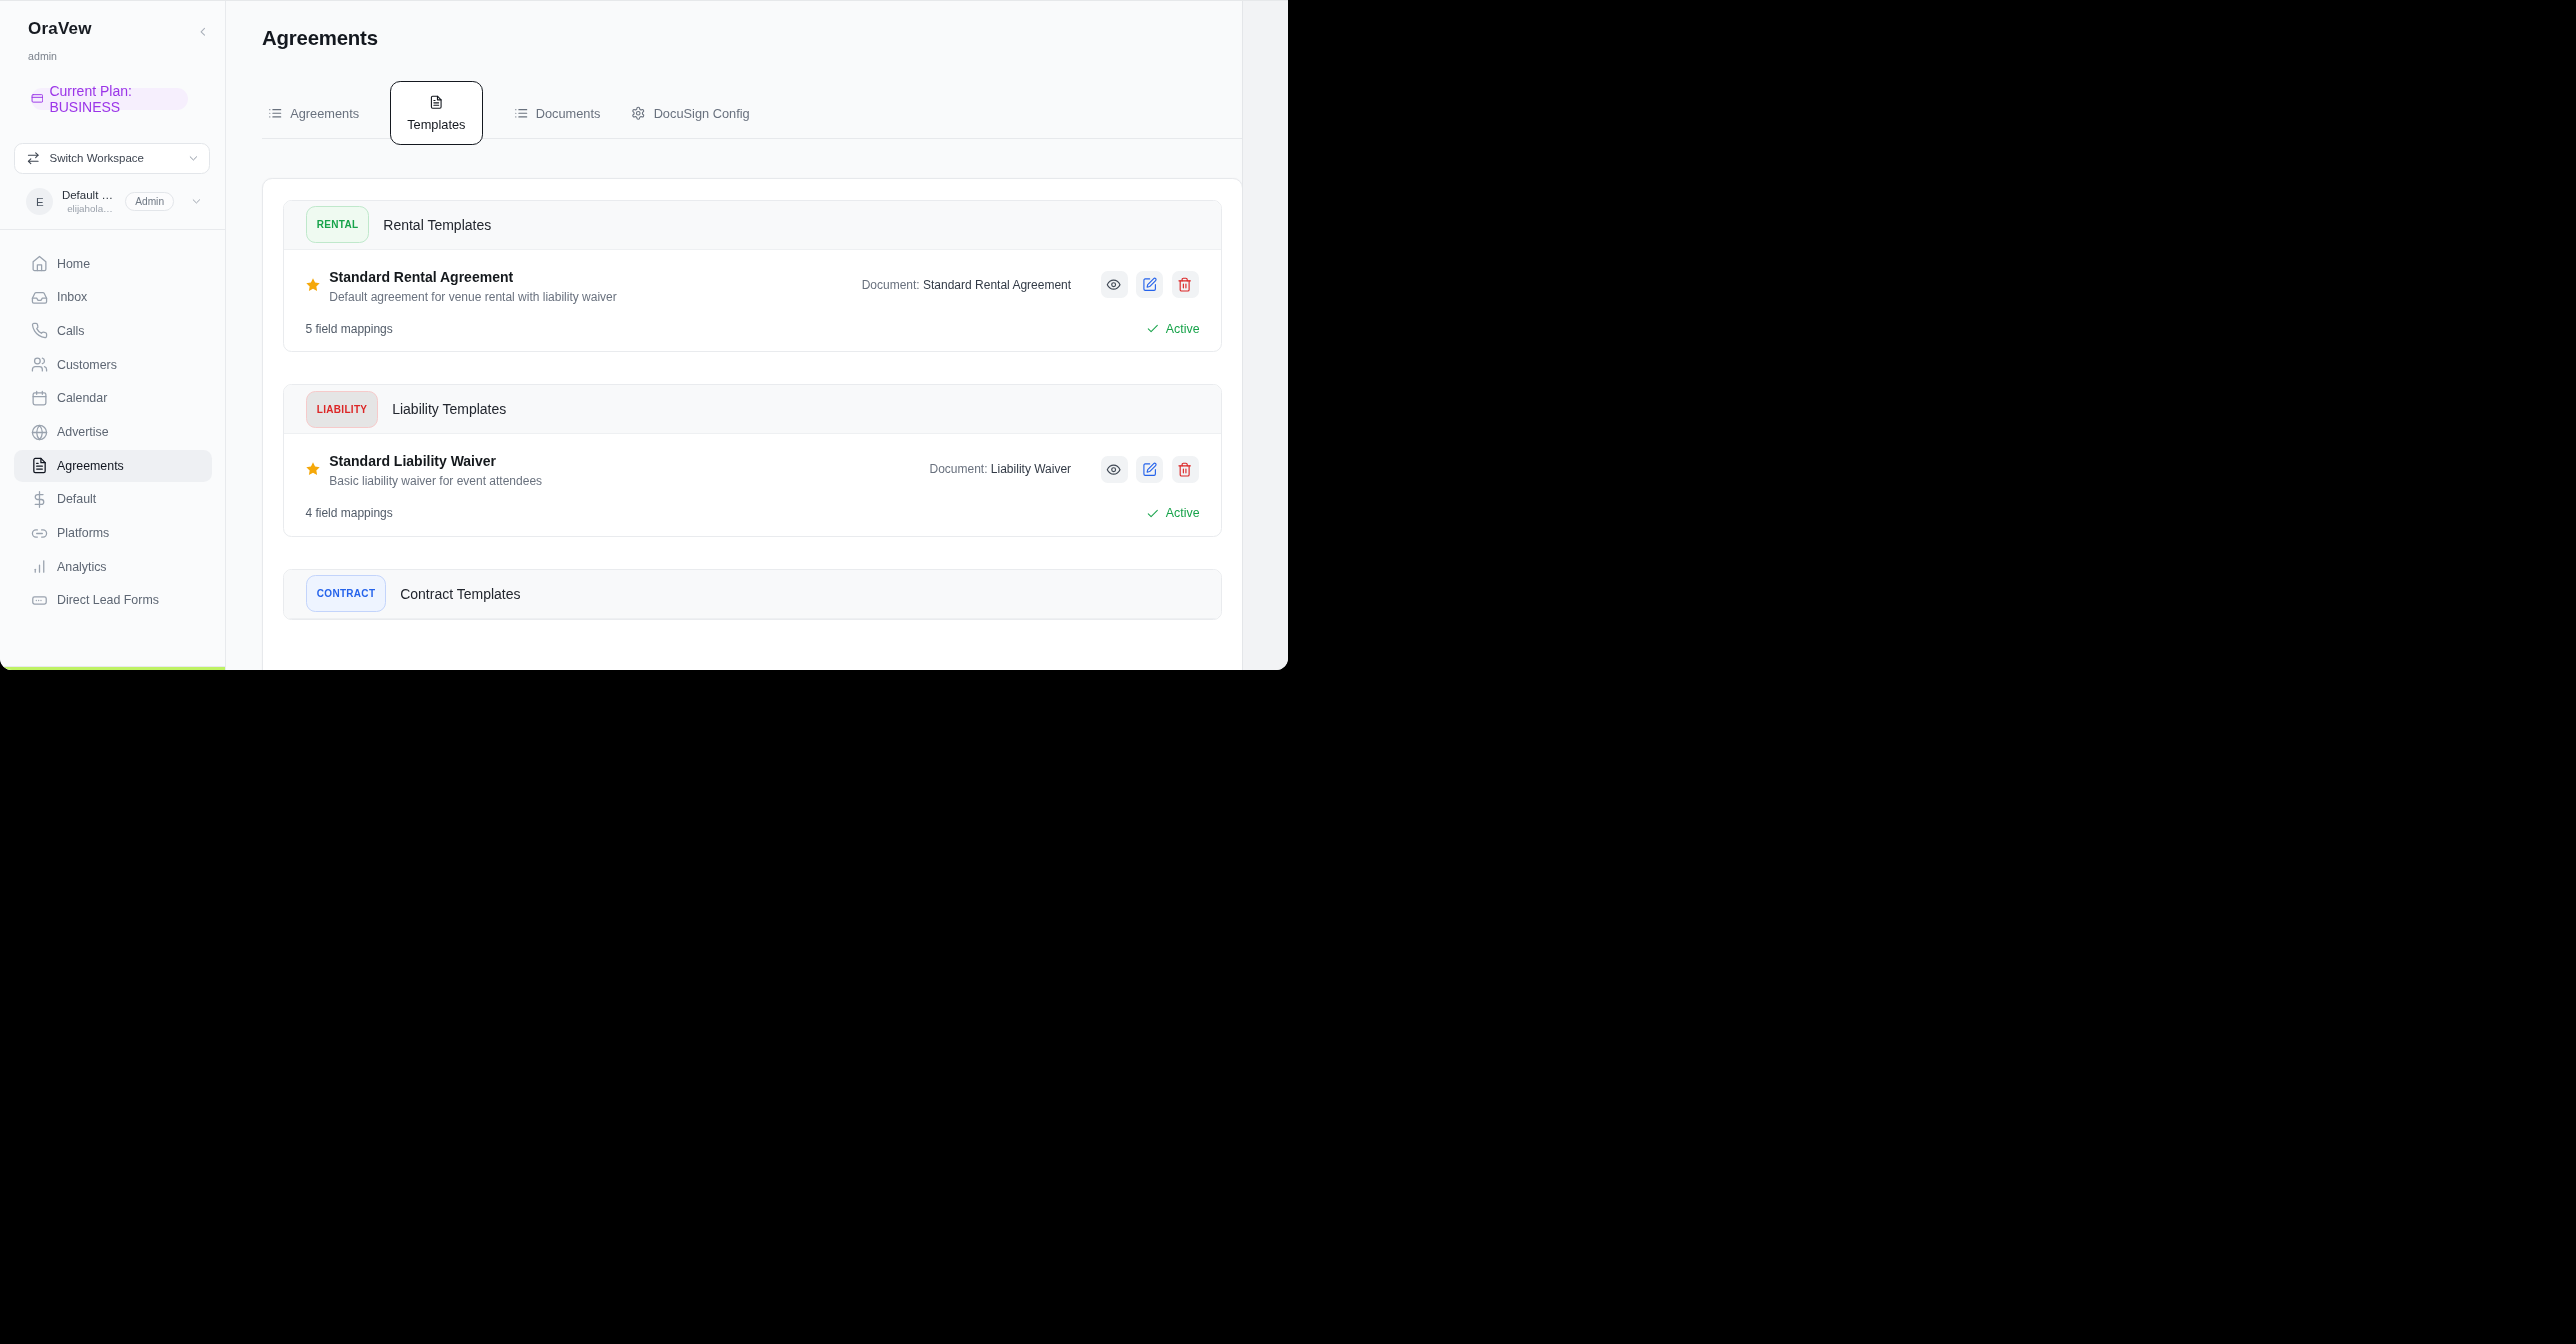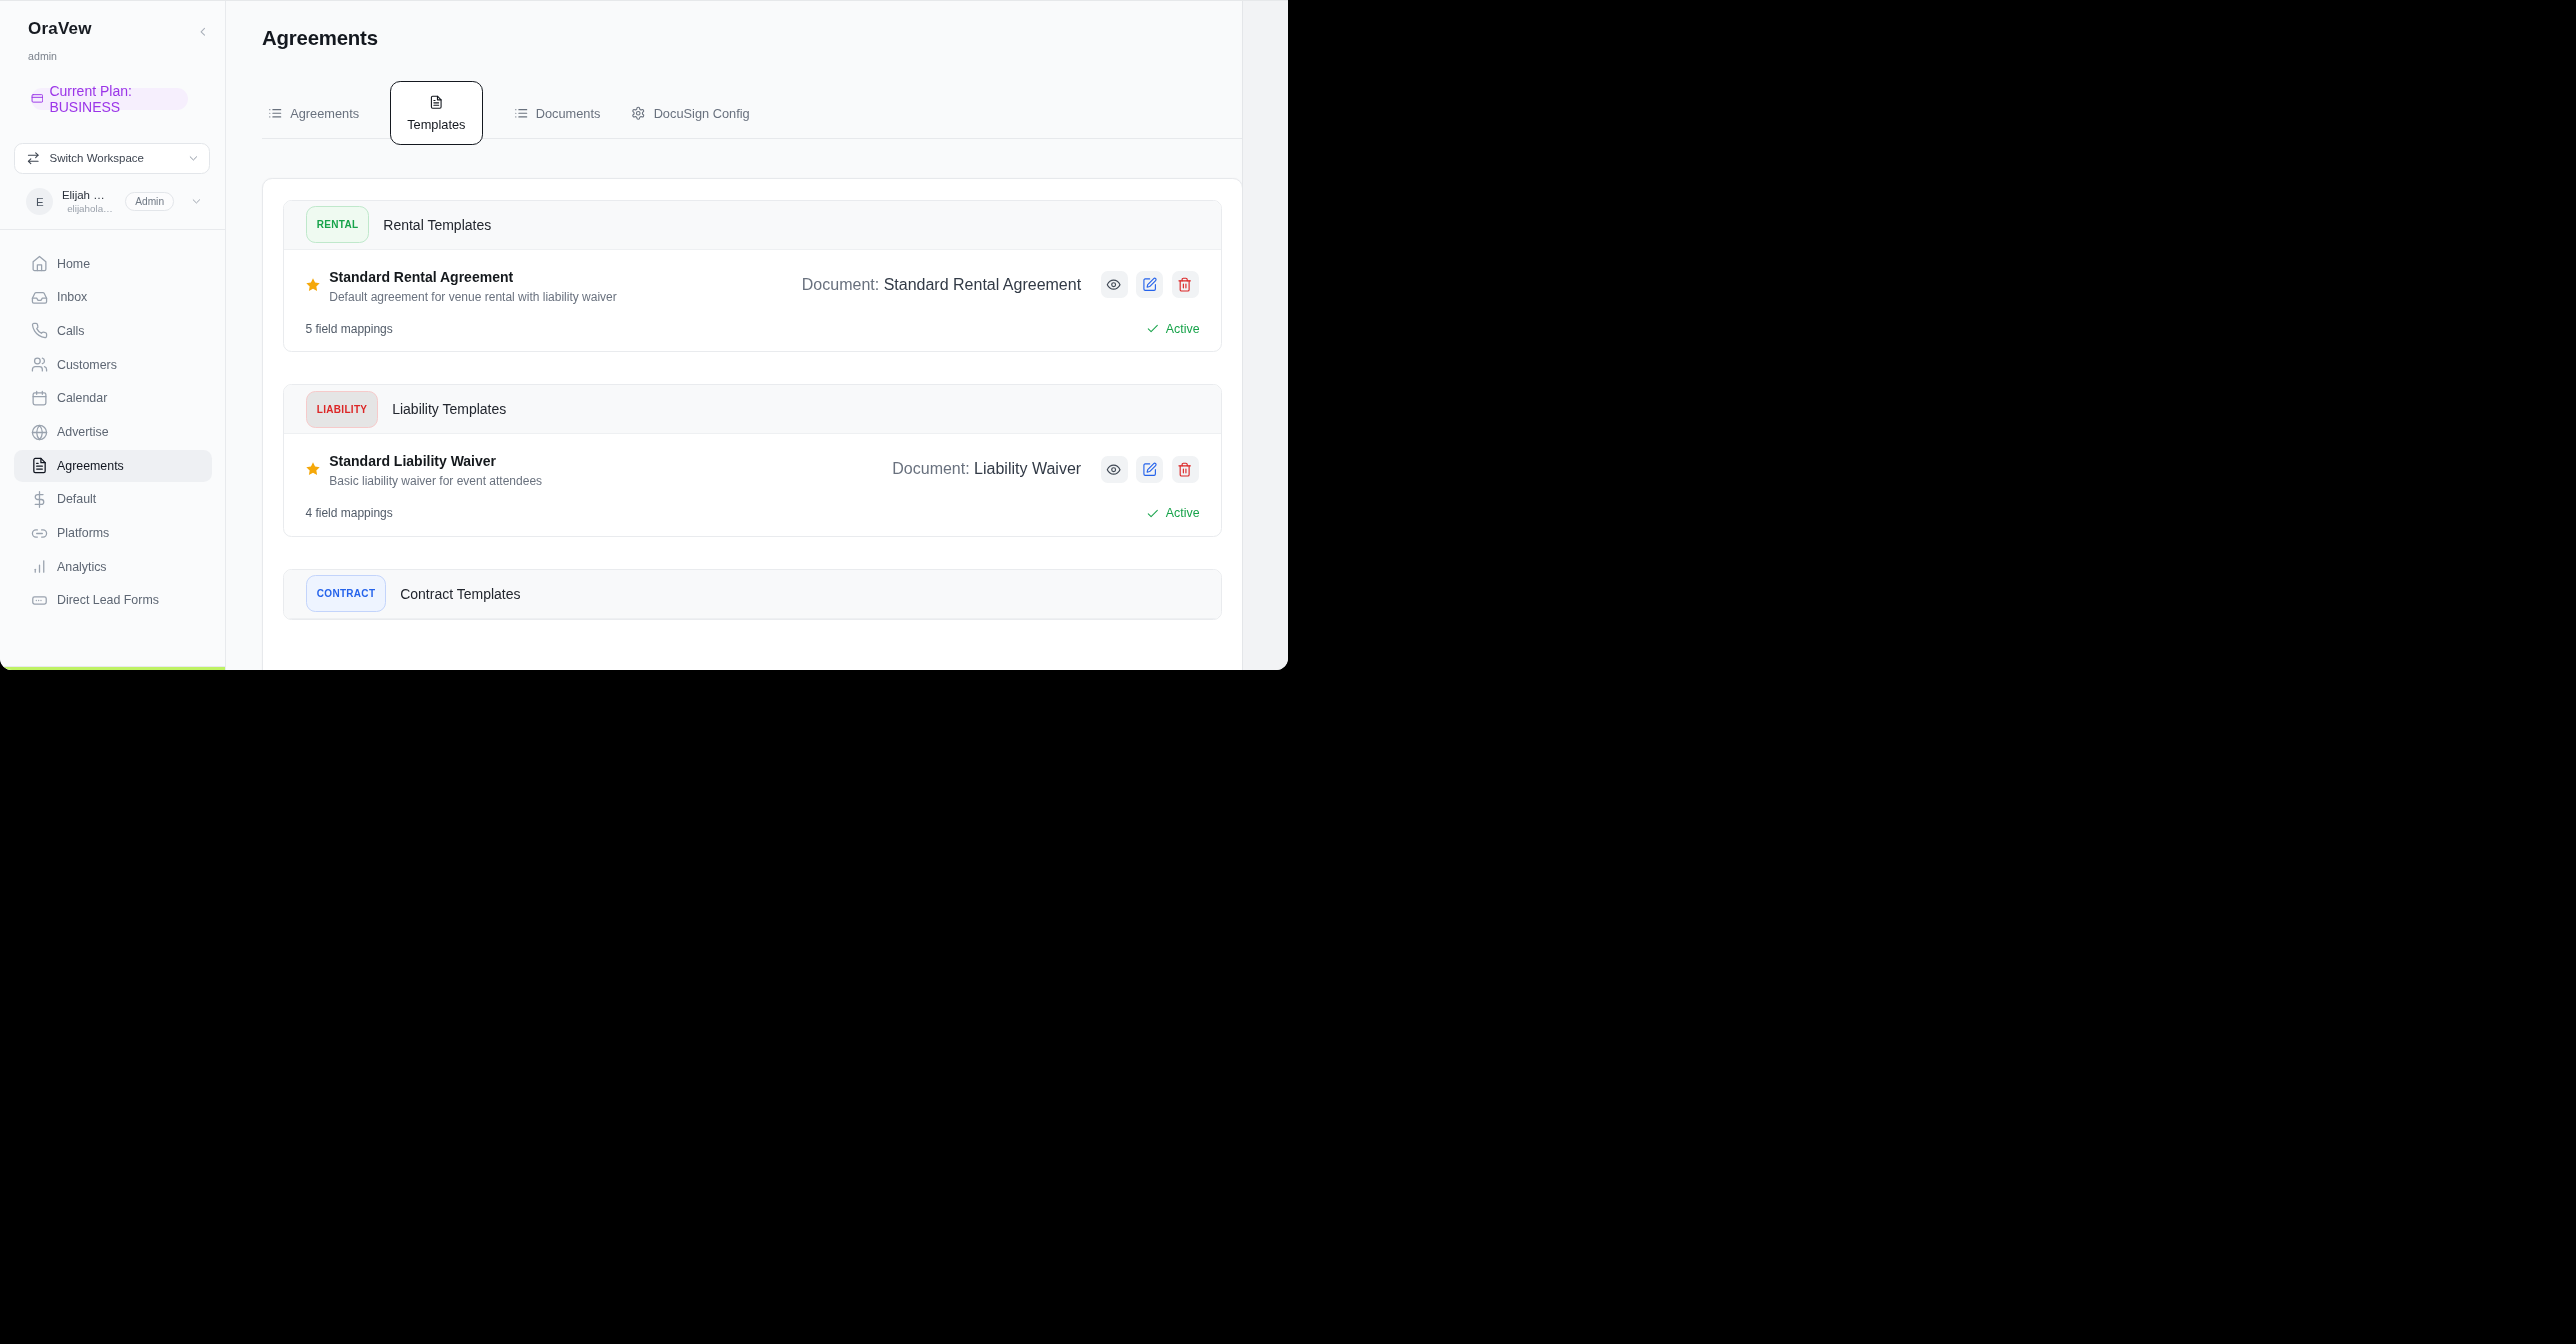--- a/index.html
+++ b/index.html
@@ -107,21 +107,21 @@
     font-size:10px; font-weight:700; letter-spacing:0.3px;
     display:flex; align-items:center; border:0.9px solid;
   }
   .section-title{ font-size:14px; color:#22262e; font-weight:500; }
 
   .tpl-body{ display:flex; align-items:flex-start; padding:19px 22px 0 20.4px; }
   .star{ color:#f5a80a; margin:7.7px 8.5px 0 0; }
   .tpl-name{ font-size:14px; font-weight:600; color:#14181c; }
   .tpl-desc{ margin-top:5.1px; font-size:12px; color:#69717e; }
   .tpl-right{ margin-left:auto; display:flex; align-items:center; gap:8.5px; margin-top:2.6px; }
-  .doc-line{ font-size:16px; color:#69717e; margin-right:11px; }
+  .doc-line{ font-size:12px; color:#69717e; margin-right:21px; }
   .doc-name{ color:#323a46; font-weight:500; }
   .icon-btn{
     width:27px; height:27px; border-radius:6.8px; background:#f1f3f5; border:none;
     display:flex; align-items:center; justify-content:center; cursor:pointer;
   }
   .icon-btn.view{ color:#3f4854; }
   .icon-btn.edit{ color:#2563eb; }
   .icon-btn.delete{ color:#dc2626; }
   .tpl-footer{
     display:flex; justify-content:space-between; align-items:center;
@@ -172,21 +172,21 @@
       <span class="chev">
         <svg class="ic" width="12.8" height="12.8" viewBox="0 0 24 24">
             <path d="m6 9 6 6 6-6"></path>
           </svg>
       </span>
     </div>
 
     <div class="user-row">
       <div class="avatar">E</div>
       <div class="user-meta">
-        <div class="user-name">Elijah …</div>
+        <div class="user-name">Default …</div>
         <div class="user-email">elijahola…</div>
       </div>
       <div class="admin-pill">Admin</div>
       <span class="user-chev">
         <svg class="ic" width="12.8" height="12.8" viewBox="0 0 24 24">
             <path d="m6 9 6 6 6-6"></path>
           </svg>
       </span>
     </div>
 

